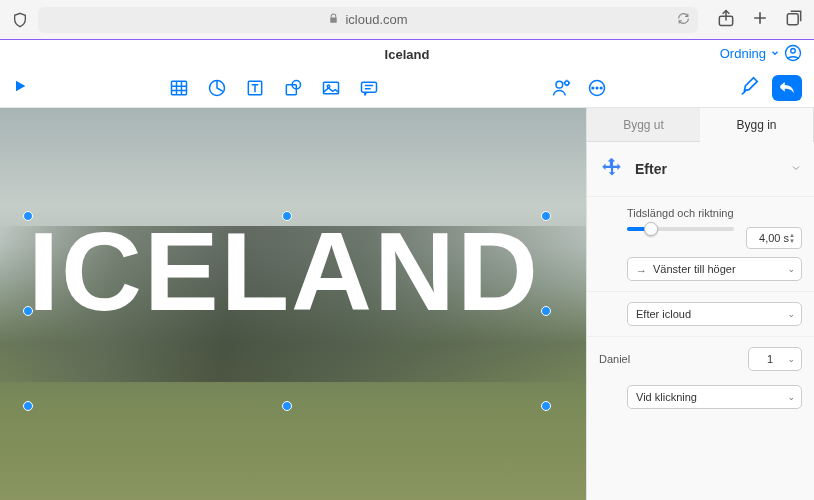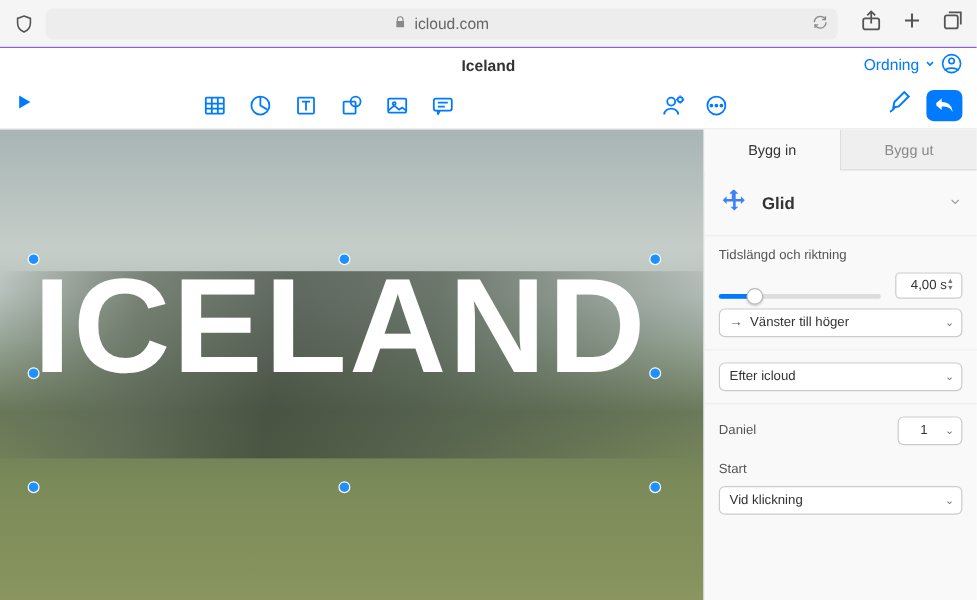--- a/index.html
+++ b/index.html
@@ -43,23 +43,23 @@
 
 
 .side { width: 228px; background: #f9f9f9; border-left: 1px solid #e0e0e0; display: flex; flex-direction: column; font-size: 13px; color: #333; }
 .tabs { display: flex; height: 34px; }
 .tab { flex: 1; display: flex; align-items: center; justify-content: center; font-size: 12px; color: #888; background: #efefef; border-bottom: 1px solid #ddd; cursor: pointer; }
 .tab.active { background: #f9f9f9; color: #333; border-bottom: none; border-right: 1px solid #ddd; font-weight: 500; }
 .effect-row { display: flex; align-items: center; padding: 14px 12px; gap: 10px; border-bottom: 1px solid #eee; position: relative; cursor: pointer; }
 .effect-name { font-weight: 600; font-size: 14px; }
 .move-icon { width: 26px; height: 26px; color: #3b82f6; }
 .chev { position: absolute; right: 12px; color: #999; }
-.section { padding: 10px 12px 6px; }
+.section { padding: 10px 12px 6px; margin-left: 28px; }
 .sec-label { font-size: 11px; color: #555; margin-bottom: 8px; }
-.slider-row { display: flex; align-items: flex-end; gap: 12px; margin-bottom: 8px; }
+.slider-row { display: flex; align-items: flex-start; gap: 12px; margin-bottom: 8px; }
 .slider { flex: 1; height: 4px; background: #ddd; border-radius: 2px; position: relative; }
 .slider-fill { position: absolute; left: 0; top: 0; bottom: 0; width: 22%; background: #007aff; border-radius: 2px; }
 .slider-thumb { position: absolute; left: 22%; top: 50%; width: 14px; height: 14px; background: #fff; border: 1px solid #bbb; border-radius: 50%; transform: translate(-50%, -50%); box-shadow: 0 1px 2px rgba(0,0,0,0.2); }
 .numbox { width: 56px; height: 22px; border: 1px solid #ccc; border-radius: 4px; background: #fff; display: flex; align-items: center; justify-content: center; font-size: 11px; position: relative; }
 .stepper { position: absolute; right: 2px; top: 0; bottom: 0; width: 10px; display: flex; flex-direction: column; justify-content: center; color: #777; font-size: 6px; line-height: 6px; }
 .dropdown { height: 24px; border: 1px solid #ccc; border-radius: 5px; background: #fff; display: flex; align-items: center; padding: 0 8px; font-size: 11px; color: #333; position: relative; cursor: pointer; }
 .dropdown .dd-chev { position: absolute; right: 6px; color: #777; font-size: 9px; }
 .dropdown .arrow-pre { margin-right: 6px; color: #555; font-size: 11px; }
 .order-row { display: flex; align-items: center; justify-content: space-between; padding: 10px 12px 4px; }
 .order-row .dropdown { width: 54px; justify-content: center; padding: 0 18px 0 8px; }
@@ -212,29 +212,29 @@
       <div class="handle h-ml"></div>
       <div class="handle h-mr"></div>
       <div class="handle h-bl"></div>
       <div class="handle h-bc"></div>
       <div class="handle h-br"></div>
     </div>
   </div>
 
   <div class="side">
     <div class="tabs">
+      <div class="tab">Bygg ut</div>
       <div class="tab active">Bygg in</div>
-      <div class="tab">Bygg ut</div>
     </div>
 
     <div class="effect-row">
       <svg class="move-icon" viewBox="0 0 24 24" fill="currentColor">
         <path d="M12 2l3 3h-2v4h4V7l3 3-3 3v-2h-4v4h2l-3 3-3-3h2v-4H6v2l-3-3 3-3v2h4V5H8l3-3z"></path>
       </svg>
-      <span class="effect-name">Glid</span>
+      <span class="effect-name">Efter</span>
       <span class="chev">
         <svg width="12" height="12" viewBox="0 0 24 24" fill="none" stroke="currentColor" stroke-width="2">
             <path d="M6 9l6 6 6-6"></path>
           </svg>
       </span>
     </div>
 
     <div class="section">
       <div class="sec-label">Tidslängd och riktning</div>
       <div class="slider-row">
@@ -267,20 +267,19 @@
 
     <div class="order-row">
       <span class="sec-label" style="margin:0">Daniel</span>
       <div class="dropdown">
         <span>1</span>
         <span class="dd-chev">⌄</span>
       </div>
     </div>
 
     <div class="section">
-      <div class="sec-label">Start</div>
       <div class="dropdown">
         <span>Vid klickning</span>
         <span class="dd-chev">⌄</span>
       </div>
     </div>
   </div>
 </div>
 
 </body></html>

